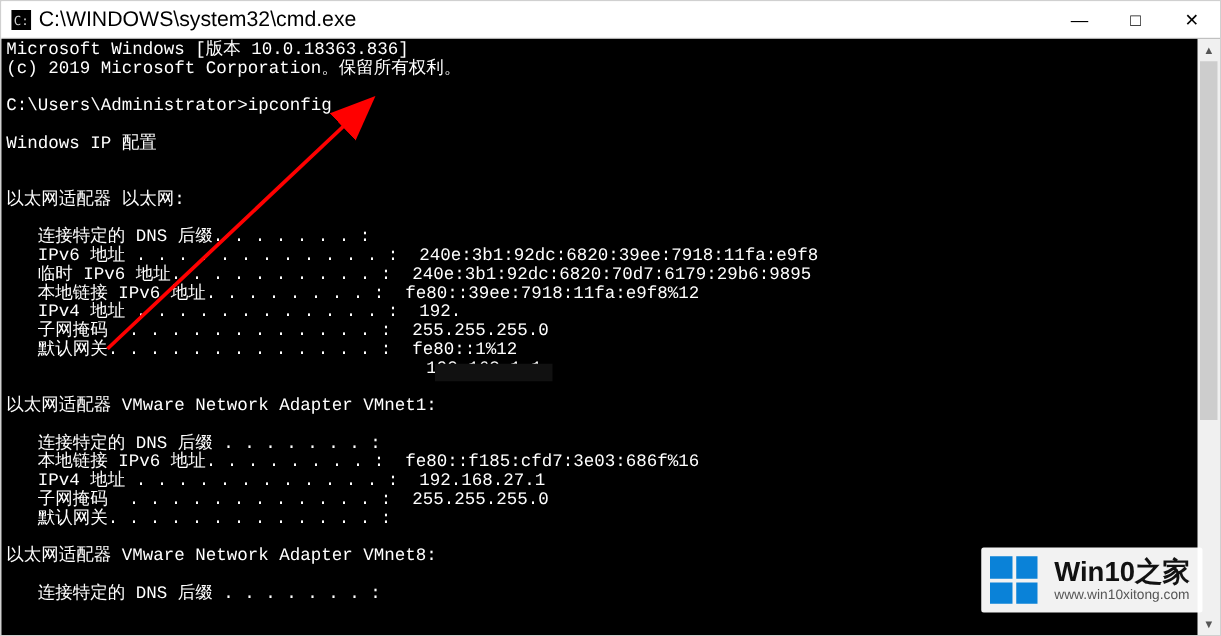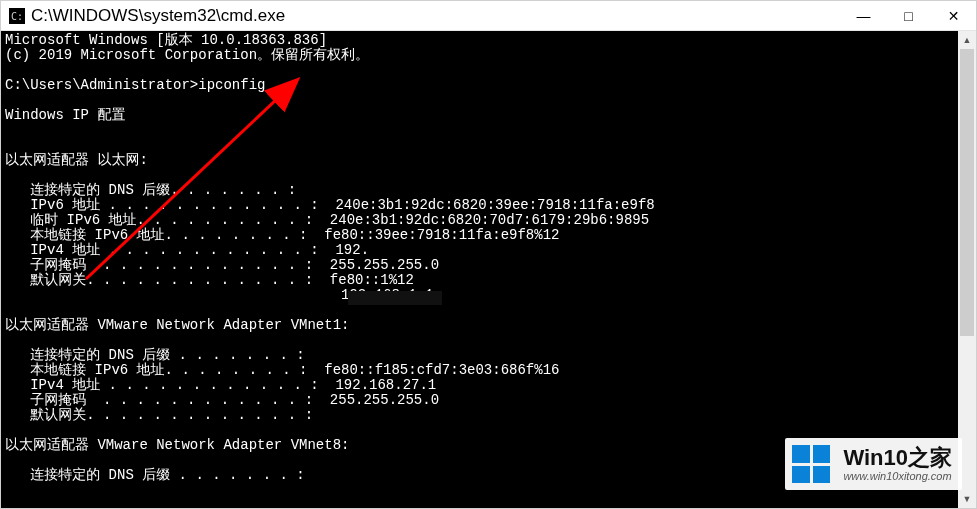--- a/index.html
+++ b/index.html
@@ -101,21 +101,21 @@
     width: 44px; height: 44px;
     display: grid;
     grid-template-columns: 1fr 1fr;
     grid-template-rows: 1fr 1fr;
     gap: 3px;
     padding: 3px;
   }
   .watermark .logo span { background:#0a82d8; }
   .watermark .txt { display:flex; flex-direction:column; line-height:1.1; }
   .watermark .brand { font-weight:700; font-size:22px; color:#111; }
-  .watermark .url { font-size:11px; color:#555;font-style:italic; }
+  .watermark .url { font-size:11px; color:#555; }
 </style>
 </head>
 <body>
 
 <div class="titlebar">
   <span class="icon">
     <svg viewBox="0 0 16 16">
         <rect width="16" height="16" fill="#000"></rect>
         <text x="2" y="12" font-size="10" fill="#ccc" font-family="monospace">C:</text>
       </svg>

